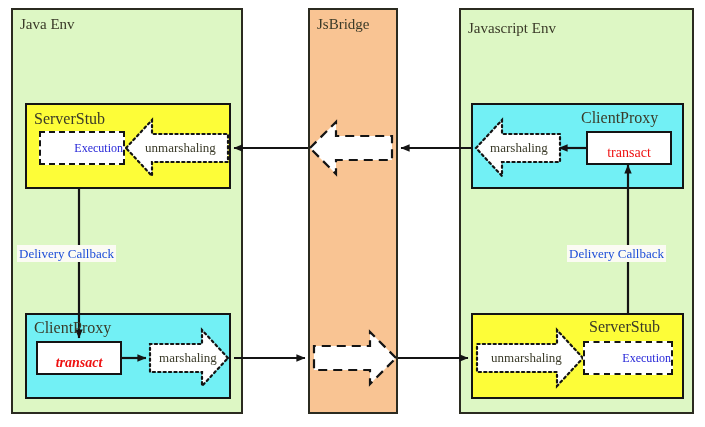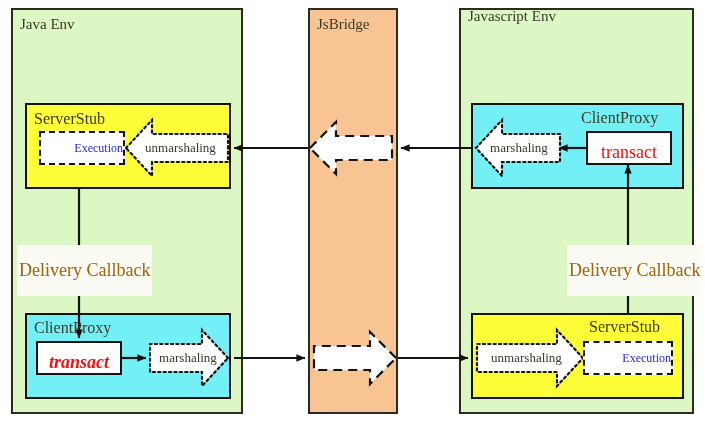--- a/index.html
+++ b/index.html
@@ -17,46 +17,46 @@
   .mod-yellow{background:#fdfd38;}
   .mod-cyan{background:#72f0f5;}
   .mod-title{position:absolute;font-size:16px;line-height:15px;color:#3a3a28;white-space:nowrap;}
 
   .exec-box{position:absolute;background:#ffffff;box-sizing:border-box;
             border:2px dashed #141414;display:flex;align-items:center;justify-content:flex-end;}
   .exec-label{font-size:12px;line-height:12px;color:#2727d8;white-space:nowrap;}
 
   .transact-box{position:absolute;background:#ffffff;box-sizing:border-box;
             border:2px solid #141414;display:flex;align-items:center;justify-content:center;}
-  .transact-label{font-size:18px;line-height:13px;color:#ee1111;white-space:nowrap;margin-top:8px;}
+  .transact-label{font-size:14px;line-height:13px;color:#ee1111;white-space:nowrap;margin-top:8px;}
   .transact-label.italic{font-style:italic;font-weight:bold;}
 
   .arrow-label{position:absolute;font-size:13px;line-height:13px;color:#3a3a28;
                white-space:nowrap;text-align:center;}
 
-  .cb-label{position:absolute;font-size:18px;line-height:13px;color:#a16207;
-            background:#fbfbf3;padding:19px 2px;white-space:nowrap;}
+  .cb-label{position:absolute;font-size:13px;line-height:13px;color:#1d4ed8;
+            background:#fbfbf3;padding:2px 2px;white-space:nowrap;}
 
   svg{position:absolute;left:0;top:0;width:705px;height:427px;overflow:visible;}
   .ln{stroke:#141414;stroke-width:2.2;fill:none;}
   .blockarrow-dot{fill:#ffffff;stroke:#141414;stroke-width:2.2;stroke-dasharray:2.2 3.2;stroke-linecap:round;}
   .blockarrow-dash{fill:#ffffff;stroke:#141414;stroke-width:2.2;stroke-dasharray:9 6;}
 </style>
 </head>
 <body>
 
 <div id="canvas">
 
   <div class="env env-green" style="left:11px;top:8px;width:232px;height:406px;"></div>
   <div class="env env-orange" style="left:308px;top:8px;width:90px;height:406px;"></div>
   <div class="env env-green" style="left:459px;top:8px;width:235px;height:406px;"></div>
 
   <div class="env-title" style="left:20px;top:17px;">Java Env</div>
   <div class="env-title" style="left:317px;top:17px;">JsBridge</div>
-  <div class="env-title" style="left:468px;top:9px;">Javascript Env</div>
+  <div class="env-title" style="left:468px;top:21px;">Javascript Env</div>
 
   <div class="mod mod-yellow" style="left:25px;top:103px;width:206px;height:86px;"></div>
   <div class="mod mod-cyan" style="left:25px;top:313px;width:206px;height:86px;"></div>
   <div class="mod mod-cyan" style="left:471px;top:103px;width:213px;height:86px;"></div>
   <div class="mod mod-yellow" style="left:471px;top:313px;width:213px;height:86px;"></div>
 
   <svg viewBox="0 0 705 427">
     <defs>
       <marker id="tip" markerWidth="10" markerHeight="10" refX="8.6" refY="4" orient="auto" markerUnits="userSpaceOnUse">
         <path d="M0,0.3 L9,4 L0,7.7 z" fill="#141414"></path>

